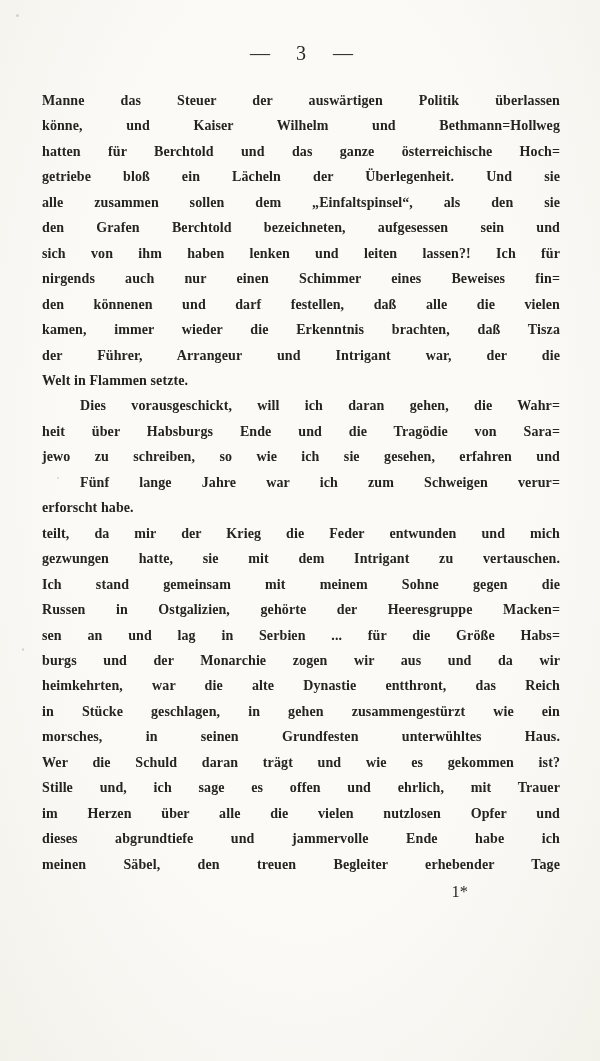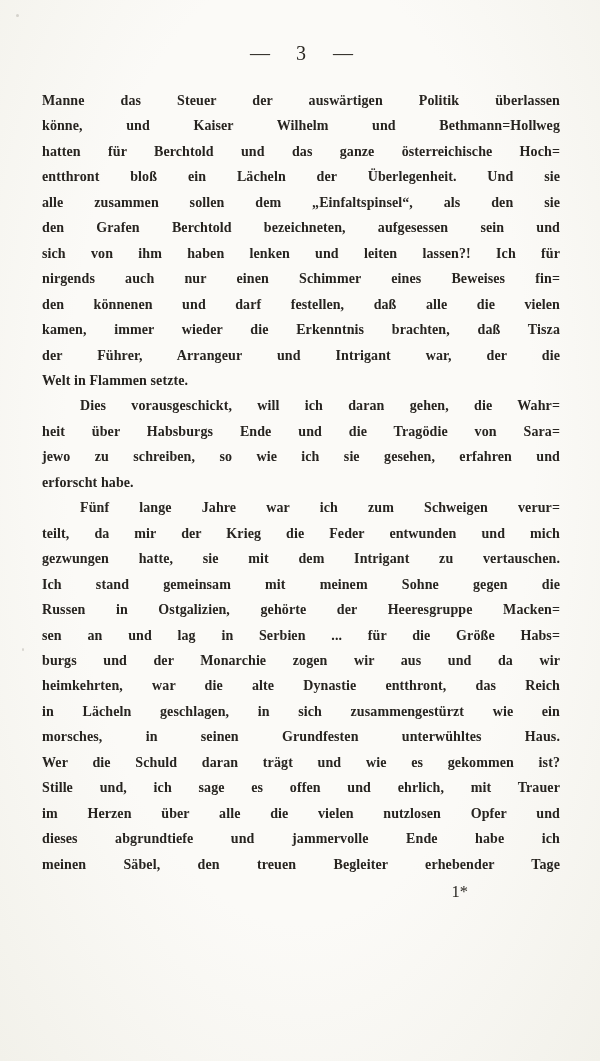--- a/index.html
+++ b/index.html
@@ -75,42 +75,42 @@
   <div class="header">
     <span class="dash">—</span>
     <span>3</span>
     <span class="dash">—</span>
   </div>
 
   <div class="text-block" id="text-block">
       <div class="line">Manne das Steuer der auswärtigen Politik überlassen</div>
       <div class="line">könne, und Kaiser Wilhelm und Bethmann=Hollweg</div>
       <div class="line">hatten für Berchtold und das ganze österreichische Hoch=</div>
-      <div class="line">entthront bloß ein Lächeln der Überlegenheit. Und sie</div>
+      <div class="line">getriebe bloß ein Lächeln der Überlegenheit. Und sie</div>
       <div class="line">alle zusammen sollen dem „Einfaltspinsel“, als den sie</div>
       <div class="line">den Grafen Berchtold bezeichneten, aufgesessen sein und</div>
       <div class="line">sich von ihm haben lenken und leiten lassen?! Ich für</div>
       <div class="line">nirgends auch nur einen Schimmer eines Beweises fin=</div>
       <div class="line">den könnenen und darf festellen, daß alle die vielen</div>
       <div class="line">kamen, immer wieder die Erkenntnis brachten, daß Tisza</div>
       <div class="line">der Führer, Arrangeur und Intrigant war, der die</div>
       <div class="line last">Welt in Flammen setzte.</div>
       <div class="line indent">Dies vorausgeschickt, will ich daran gehen, die Wahr=</div>
       <div class="line">heit über Habsburgs Ende und die Tragödie von Sara=</div>
       <div class="line">jewo zu schreiben, so wie ich sie gesehen, erfahren und</div>
+      <div class="line indent">Fünf lange Jahre war ich zum Schweigen verur=</div>
       <div class="line last">erforscht habe.</div>
-      <div class="line indent">Fünf lange Jahre war ich zum Schweigen verur=</div>
       <div class="line">teilt, da mir der Krieg die Feder entwunden und mich</div>
       <div class="line">gezwungen hatte, sie mit dem Intrigant zu vertauschen.</div>
       <div class="line">Ich stand gemeinsam mit meinem Sohne gegen die</div>
       <div class="line">Russen in Ostgalizien, gehörte der Heeresgruppe Macken=</div>
       <div class="line">sen an und lag in Serbien ... für die Größe Habs=</div>
       <div class="line">burgs und der Monarchie zogen wir aus und da wir</div>
       <div class="line">heimkehrten, war die alte Dynastie entthront, das Reich</div>
-      <div class="line">in Lächeln geschlagen, in sich zusammengestürzt wie ein</div>
+      <div class="line">in Stücke geschlagen, in gehen zusammengestürzt wie ein</div>
       <div class="line">morsches, in seinen Grundfesten unterwühltes Haus.</div>
       <div class="line">Wer die Schuld daran trägt und wie es gekommen ist?</div>
       <div class="line">Stille und, ich sage es offen und ehrlich, mit Trauer</div>
       <div class="line">im Herzen über alle die vielen nutzlosen Opfer und</div>
       <div class="line">dieses abgrundtiefe und jammervolle Ende habe ich</div>
       <div class="line">meinen Säbel, den treuen Begleiter erhebender Tage</div>
     </div>
 
   <div class="footer">
     <span>1*</span>

